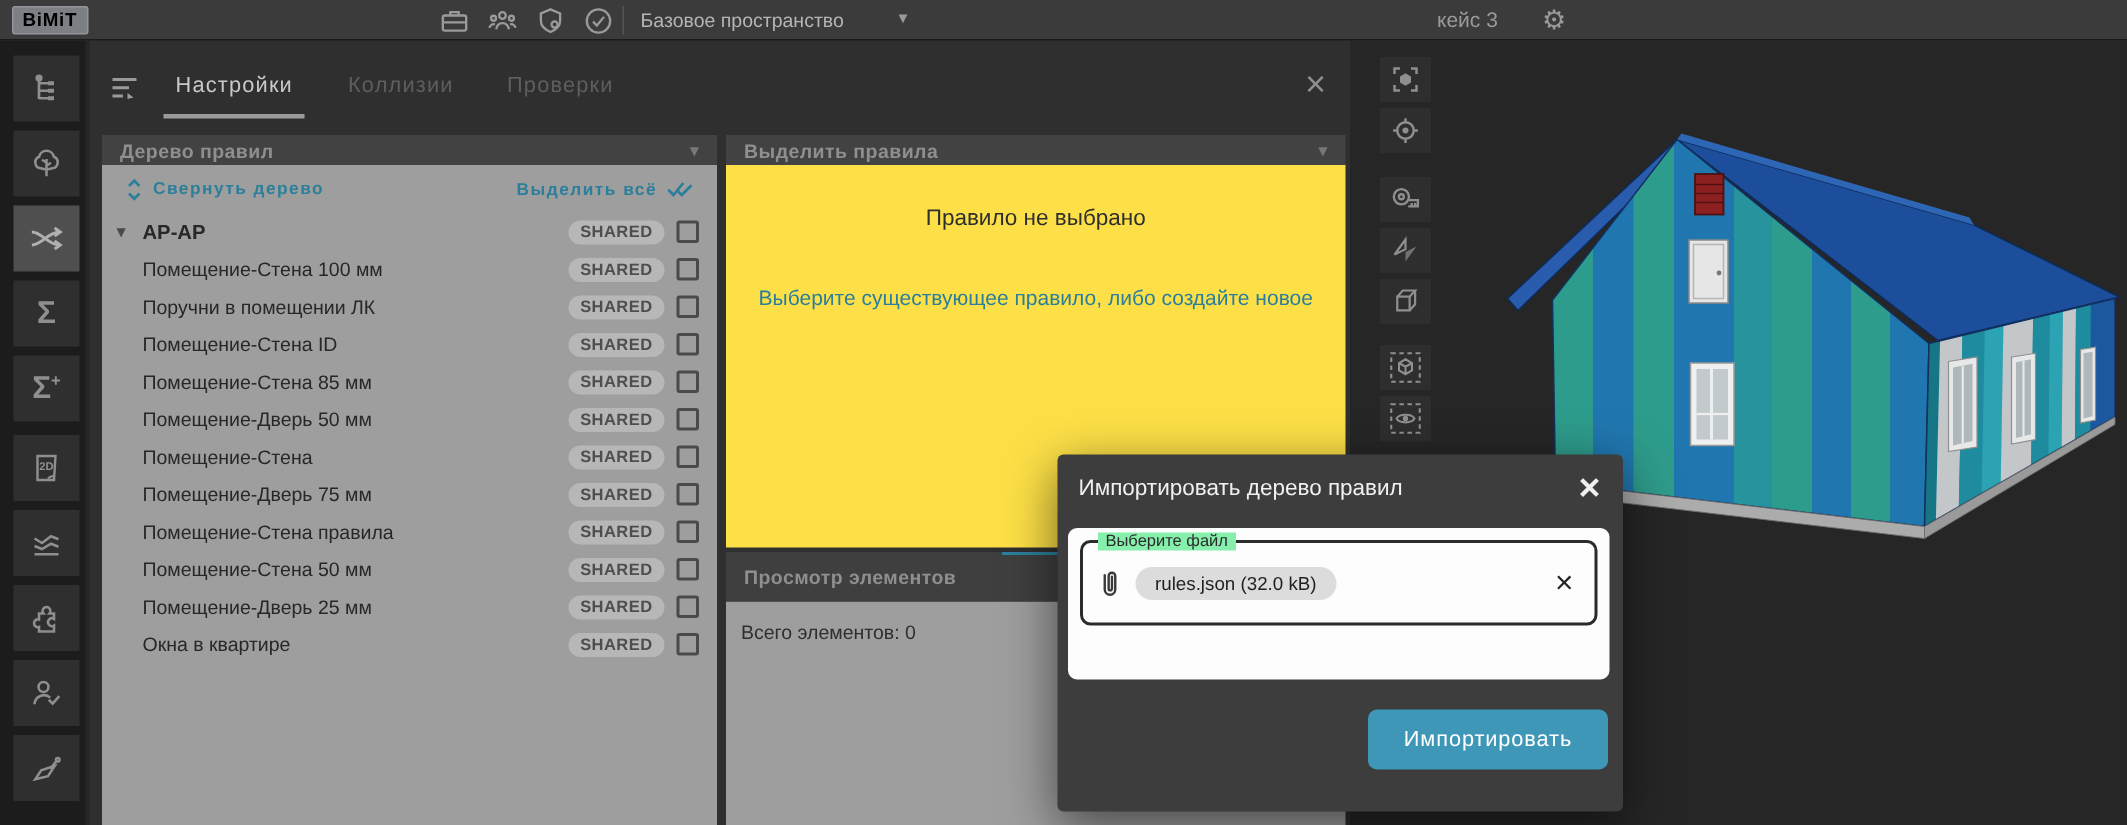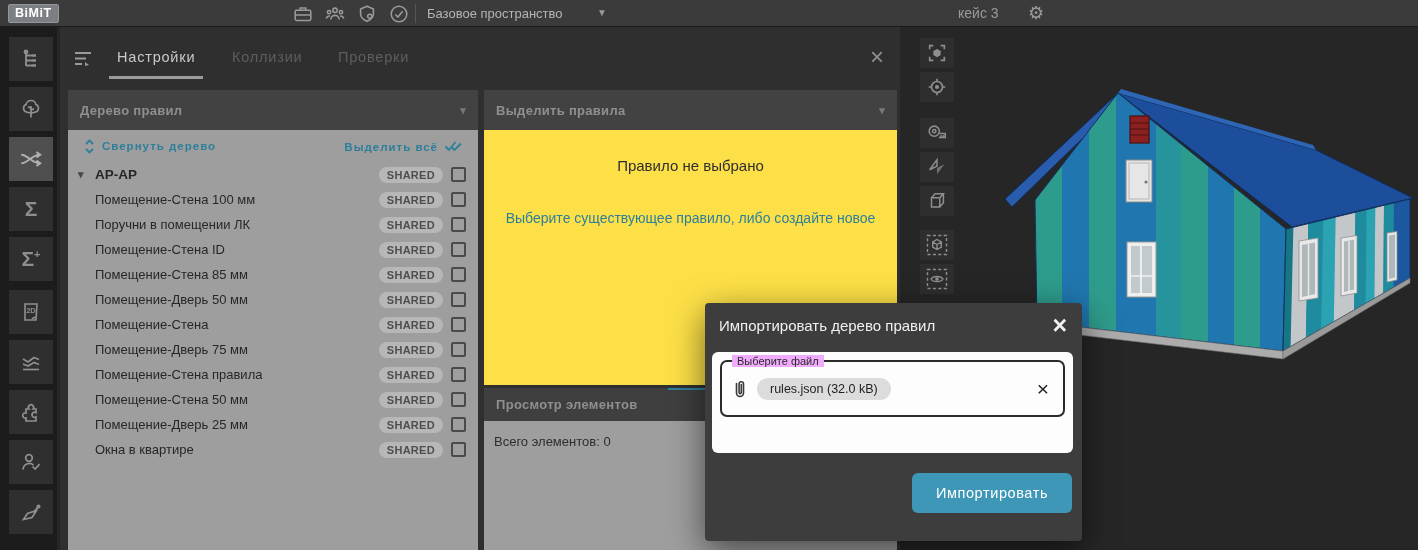--- a/index.html
+++ b/index.html
@@ -1,21 +1,21 @@
 <!DOCTYPE html>
 <html><head>
 <meta charset="utf-8">
 <style>
   * { margin:0; padding:0; box-sizing:border-box; }
   html,body { width:1418px; height:550px; background:#262626; font-family:"Liberation Sans",sans-serif; overflow:hidden; }
   #app { position:relative; width:1418px; height:550px; background:#262626; overflow:hidden; }
 
   
   #topbar { position:absolute; left:0; top:0; width:1418px; height:27px; background:#3b3b3b; border-bottom:1px solid #1a1a1a; z-index:20; }
-  .logo { position:absolute; left:8px; top:4px; height:19px; padding:1px 6px; background:#7c8084; border:1px solid #93979b; border-radius:2px; color:#ffffff; font-weight:bold; font-size:12.5px; letter-spacing:.5px; line-height:15px; }
+  .logo { position:absolute; left:8px; top:4px; height:19px; padding:1px 6px; background:#7c8084; border:1px solid #93979b; border-radius:2px; color:#000000; font-weight:bold; font-size:12.5px; letter-spacing:.5px; line-height:15px; }
   .tb-ico { position:absolute; top:3px; width:22px; height:22px; color:#9a9a9a; }
   .tb-div { position:absolute; left:415px; top:4px; width:1px; height:19px; background:#555; }
   .tb-workspace { position:absolute; left:427px; top:6px; color:#b5b5b5; font-size:13px; }
   .tb-arrow { position:absolute; left:597px; top:7px; color:#999; font-size:10px; }
   .tb-case { position:absolute; left:958px; top:5px; color:#9a9a9a; font-size:14px; }
   .tb-gear { position:absolute; left:1028px; top:1px; color:#9a9a9a; font-size:18px; line-height:25px; }
 
   
   #sidebar { position:absolute; left:0; top:27px; width:57px; height:523px; background:#1c1c1c; z-index:15; }
   .sb-tile { position:absolute; left:9px; width:44px; height:44px; background:#2f2f2f; display:flex; align-items:center; justify-content:center; color:#8f8f8f; }
@@ -24,21 +24,21 @@
   .sb-sigma sup { font-size:11px; }
 
   
   #main-panel { position:absolute; left:60px; top:27px; width:840px; height:523px; background:#2f2f2f; z-index:10; }
   .tabs-row { position:absolute; left:0; top:0; width:100%; height:63px; }
   .menu-ico { position:absolute; left:13px; top:22px; color:#9a9a9a; }
   .tab { position:absolute; top:22px; font-size:14.5px; letter-spacing:.8px; color:#5e5e5e; padding:0 8px 11px 8px; cursor:default; }
   .tab.active { color:#c9c9c9; border-bottom:3px solid #9b9b9b; }
   .close-x { position:absolute; right:16px; top:18px; font-size:24px; color:#8f8f8f; line-height:24px; }
 
-  .section-hd { height:40px; background:#424242; color:#8f8f8f; font-size:13px; font-weight:bold; letter-spacing:.3px; display:flex; align-items:center; padding:0 12px; }
+  .section-hd { height:20px; background:#424242; color:#8f8f8f; font-size:13px; font-weight:bold; letter-spacing:.3px; display:flex; align-items:center; padding:0 12px; }
   .hd-caret { margin-left:auto; color:#787878; font-size:11px; }
 
   .col-left { position:absolute; left:8px; top:63px; width:410px; height:460px; display:flex; flex-direction:column; }
   .tree-body { flex:1; background:#9e9e9e; overflow:hidden; }
   .tree-controls { height:32px; display:flex; align-items:center; padding:0 14px 0 16px; color:#2c7f9b; font-size:11.5px; font-weight:bold; letter-spacing:1px; }
   .tree-controls .lbl { margin-left:7px; }
   .tc-right { margin-left:auto; display:flex; align-items:flex-end; }
   .tc-right .lbl { margin-right:6px; }
   .tree-row { height:25px; display:flex; align-items:center; padding:0 12px 0 27px; font-size:13px; color:#272727; }
   .tree-row.root { padding-left:10px; font-weight:bold; font-size:13.5px; }
@@ -58,21 +58,21 @@
   
   #right-toolbar { position:absolute; left:920px; top:38px; width:34px; z-index:12; }
   .rt-tile { position:absolute; left:0; width:34px; height:30px; background:#2e2e2e; display:flex; align-items:center; justify-content:center; color:#8f8f8f; }
 
   
   #modal { position:absolute; left:705px; top:303px; width:377px; height:238px; background:#3d3d3d; border-radius:4px; box-shadow:0 10px 35px rgba(0,0,0,.55); z-index:50; }
   .modal-title { position:absolute; left:14px; top:14px; color:#f0f0f0; font-size:15px; }
   .modal-close { position:absolute; right:15px; top:8px; color:#f0f0f0; font-size:25px; font-weight:bold; }
   .modal-card { position:absolute; left:7px; top:49px; width:361px; height:101px; background:#fdfdfd; border-radius:6px; }
   .file-field { position:absolute; left:8px; top:8px; width:345px; height:57px; border:2px solid #2b2b2b; border-radius:7px; }
-  .file-legend { position:absolute; left:10px; top:-7px; background:#f0abfc; padding:0 5px; font-size:11px; color:#2b2b2b; }
+  .file-legend { position:absolute; left:10px; top:-7px; background:#86efac; padding:0 5px; font-size:11px; color:#2b2b2b; }
   .file-row { display:flex; align-items:center; height:100%; padding:0 14px 0 10px; }
   .clip { color:#3a3a3a; }
   .chip { margin-left:9px; background:#dcdcdc; border-radius:12px; padding:4px 13px; font-size:12.5px; color:#1f1f1f; }
   .chip-clear { margin-left:auto; color:#222; font-size:21px; line-height:20px; }
   .import-btn { position:absolute; left:207px; top:170px; width:160px; height:40px; background:#3e97b6; border:none; border-radius:6px; color:#ffffff; font-size:14.5px; letter-spacing:.6px; font-family:"Liberation Sans",sans-serif; }
 
   svg { display:block; }
   #viewport3d { position:absolute; left:900px; top:27px; z-index:1; }
 </style>
 </head>

